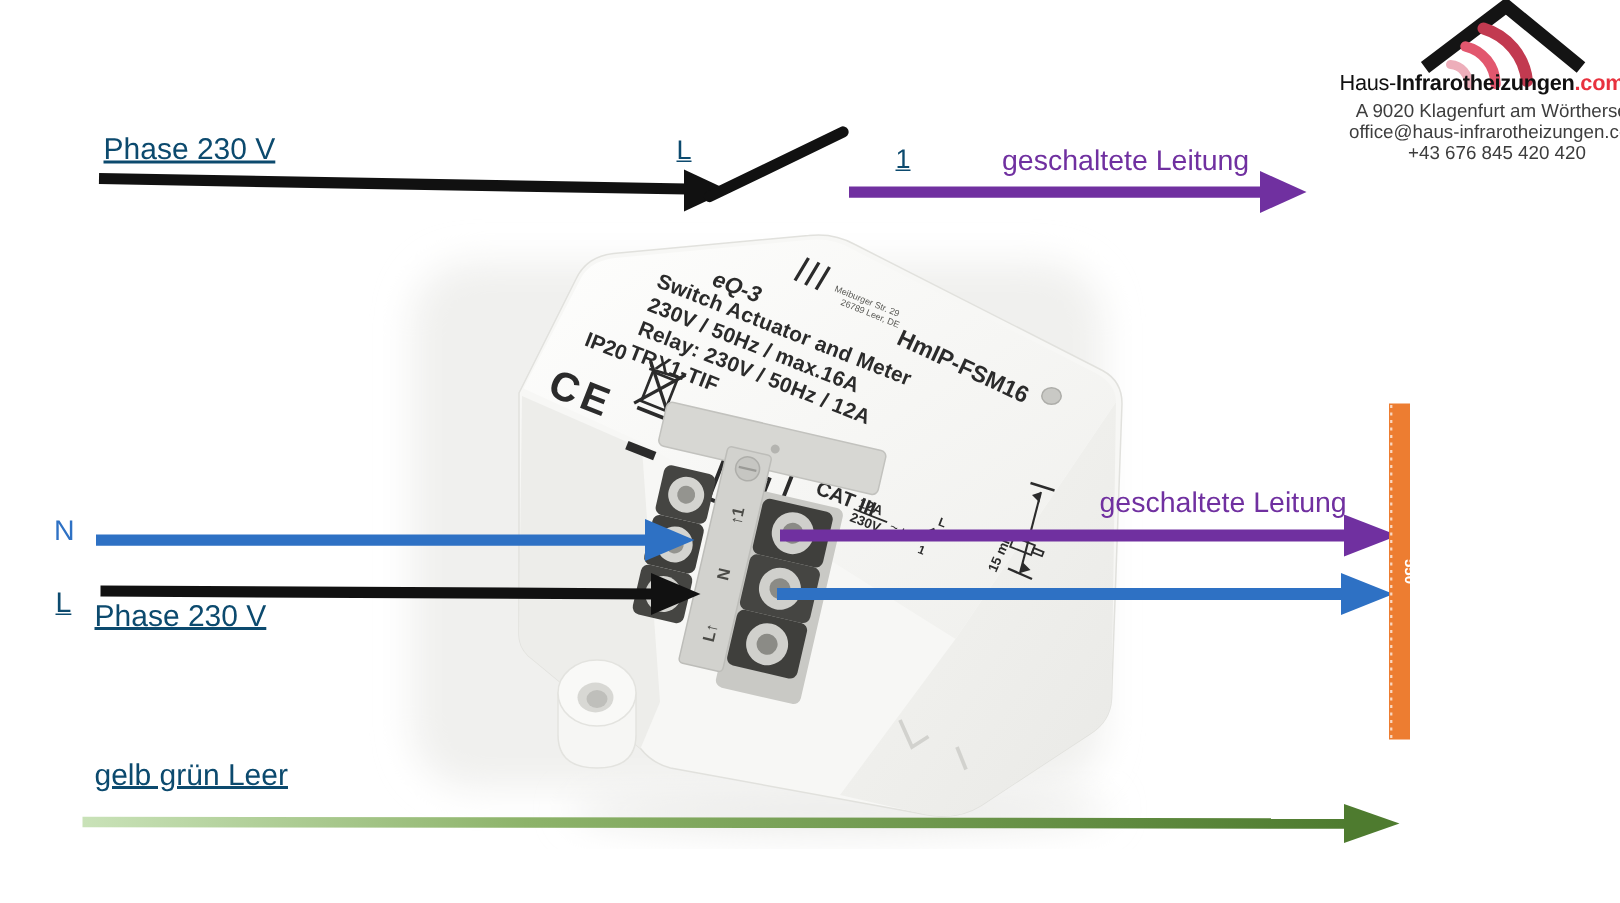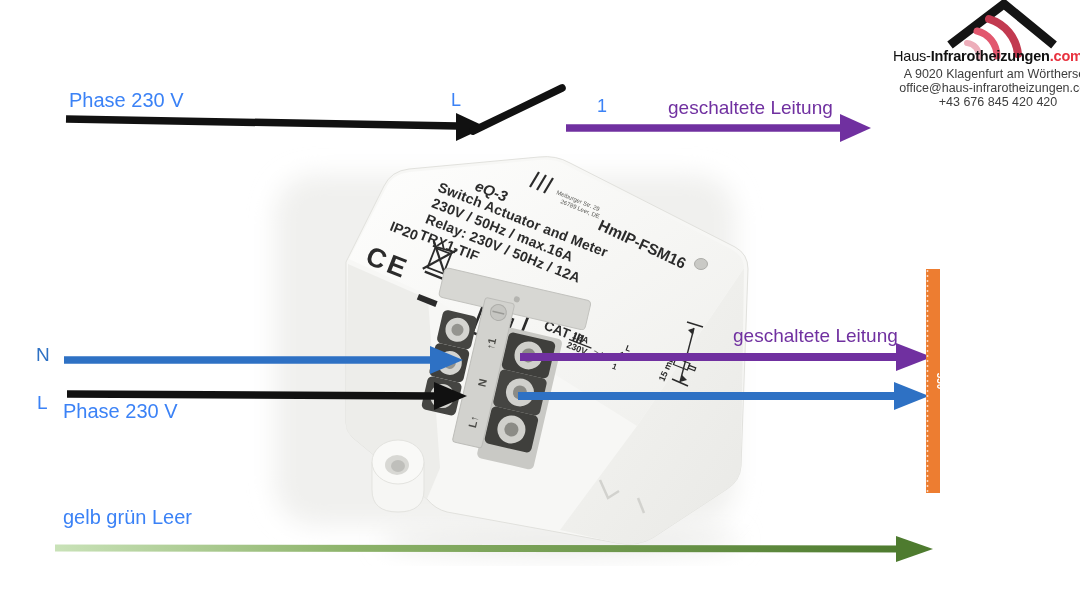--- a/index.html
+++ b/index.html
@@ -1,21 +1,21 @@
 <!DOCTYPE html>
 <html><head>
 <meta charset="utf-8">
 <style>
   html,body{margin:0;padding:0;}
   body{
     width:1080px;height:602px;position:relative;overflow:hidden;
     background:#ffffff;font-family:"Liberation Sans",sans-serif;
   }
   .abs{position:absolute;white-space:nowrap;}
-  .lbl{color:#3b82f6;}
+  .lbl{color:#0c4a6e;text-decoration:underline;}
   .lbl-big{font-size:20px;}
   .lbl-med{font-size:18px;}
   .purple{color:#7030A0;text-align:right;}
   .blue{color:#2E71C4;}
   .company{line-height:1.12;text-align:center;color:#3d3d3d;font-size:12.5px;}
   .company div{white-space:nowrap;}
   .brandline{font-size:14.5px;color:#111;letter-spacing:-0.2px;}
   .brand-bold{font-weight:bold;text-align:center;}
   .brand-red{font-weight:bold;color:#E8323F;}
   svg{position:absolute;left:0;top:0;}

